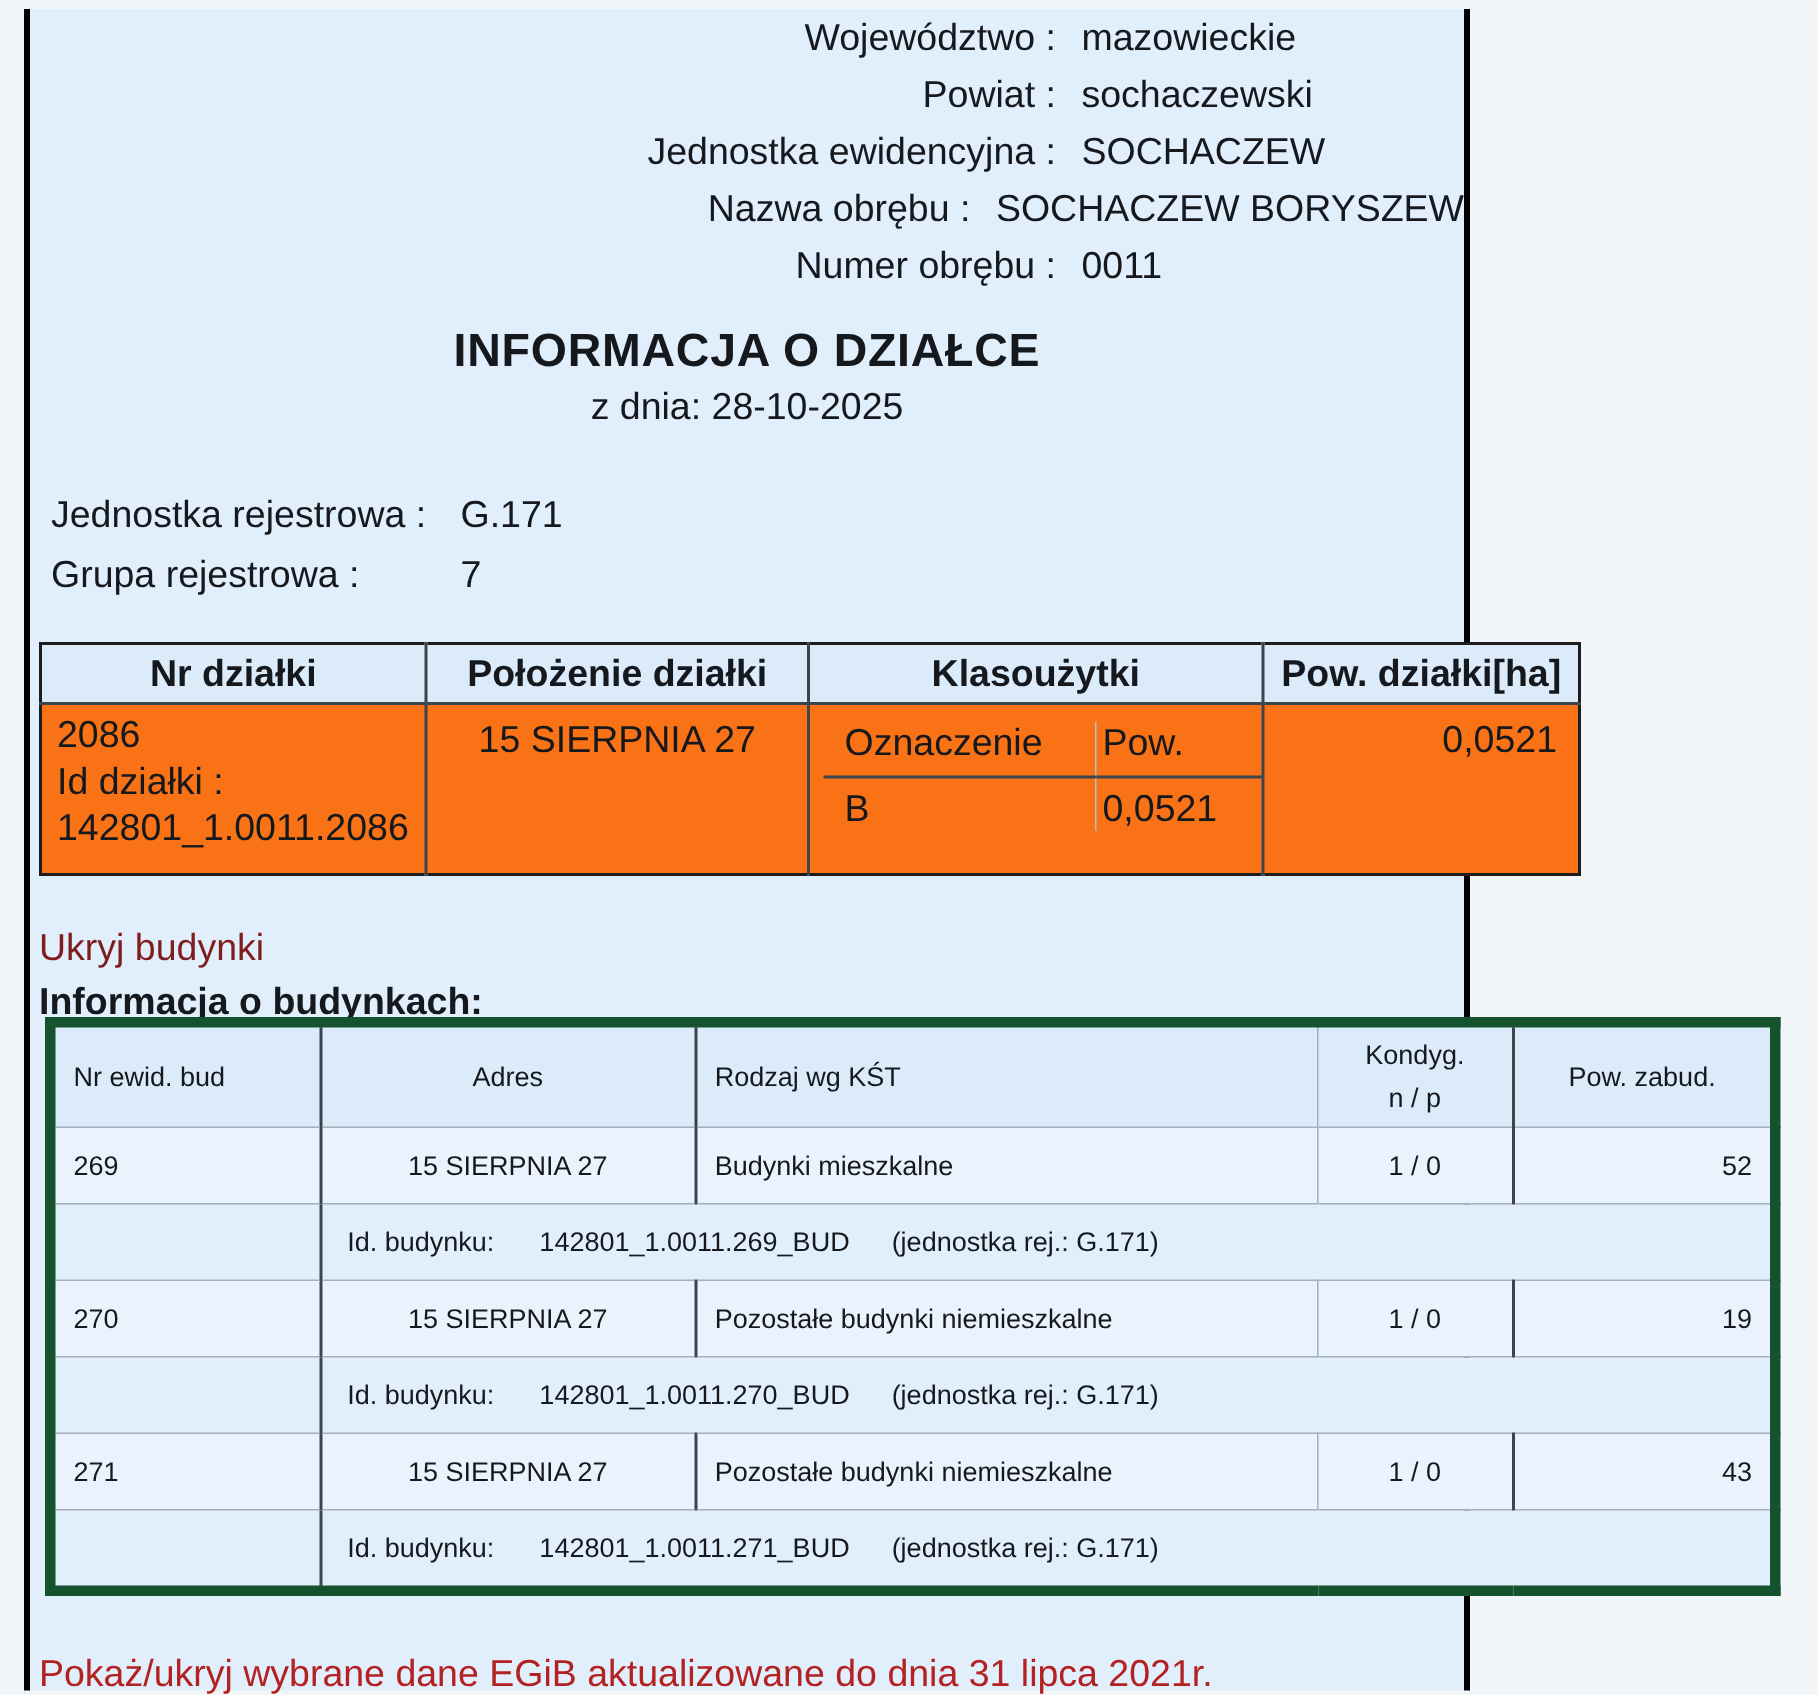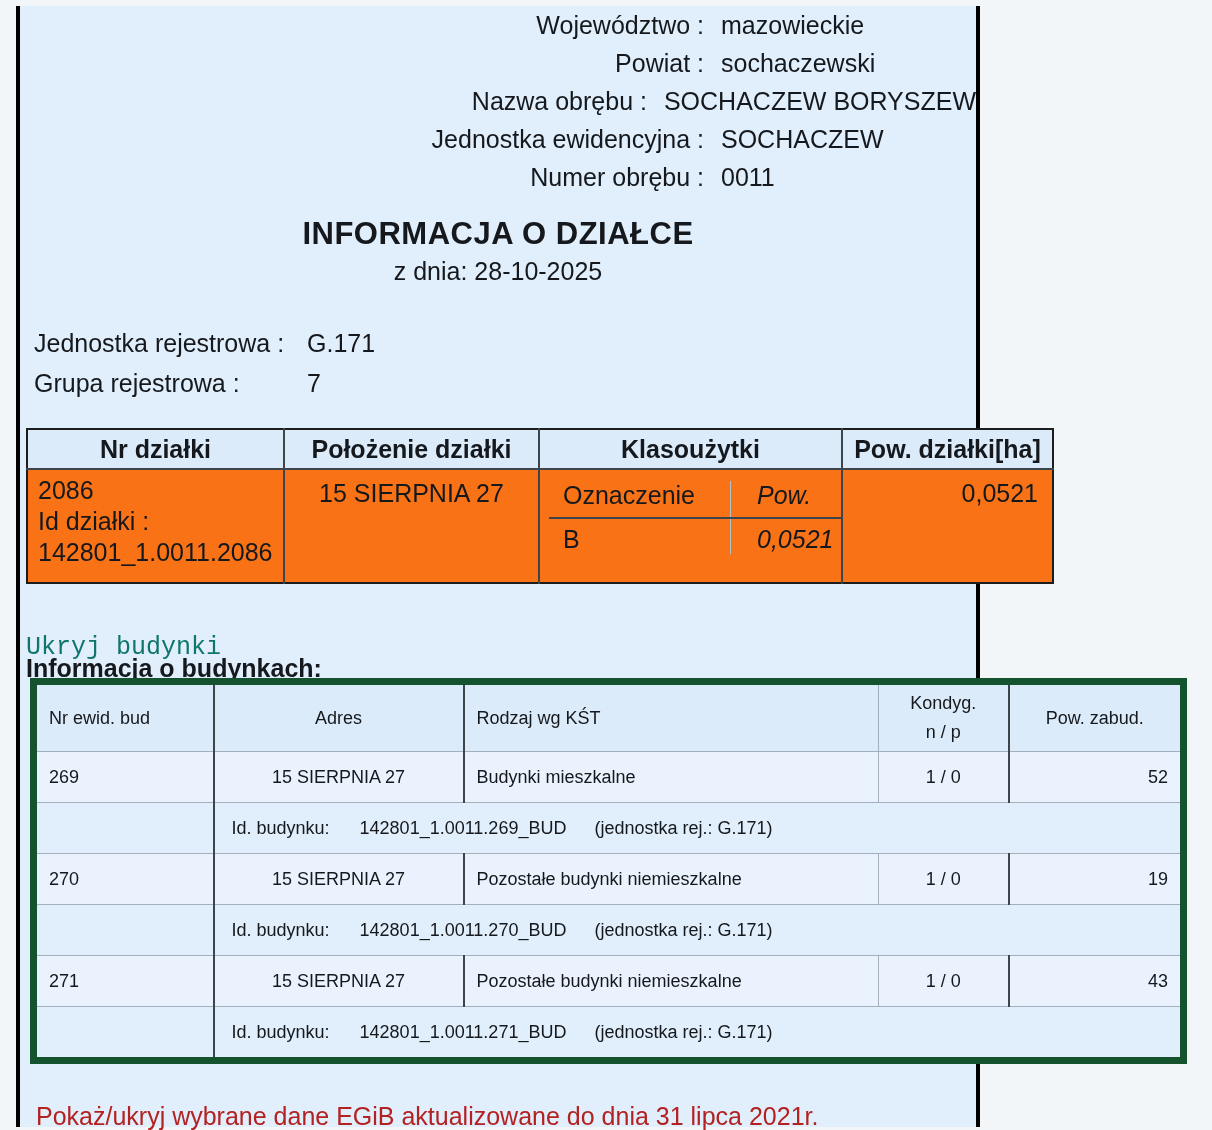--- a/index.html
+++ b/index.html
@@ -37,63 +37,63 @@
   .tbl1 th:last-child,.tbl1 td:last-child{border-right:none;}
   .cell-nr{padding:5px 10px;line-height:31px;}
   .cell-pol{text-align:center;padding-top:9px;}
   .cell-pow{text-align:right;padding:9px 14px 0 0;}
   
   .sub{margin:10px 0 0 8px;width:280px;border-collapse:collapse;}
   .sub th{font-weight:normal;text-align:left;padding:0 0 7px 14px;
     border-bottom:2px solid #3c444c;background:transparent;height:auto;}
   .sub td{padding:6px 0 0 14px;height:auto;background:transparent;border:none;}
   .sub .c1{width:167px;border-right:1px solid #b3c1cf;}
-  .sub .c2{width:113px;padding-left:26px;font-style:italic;}
-  
-  .toggle-link{position:absolute;top:627px;left:6px;color:#0f766e;cursor:pointer;font-family:Liberation Mono, monospace;}
+  .sub .c2{width:113px;padding-left:4px;}
+  
+  .toggle-link{position:absolute;top:612px;left:6px;color:#7f1d1d;cursor:pointer;}
   .bld-heading{position:absolute;top:648px;left:6px;font-weight:bold;}
   
   .tbl2{position:absolute;top:672px;left:10px;width:1150px;
     border:7px solid #14532d;font-size:18px;}
   .tbl2 th{height:64px;background:#dcebfa;font-weight:normal;vertical-align:middle;
     border-bottom:1px solid #a2b0bd;}
   .tbl2 td{height:48px;vertical-align:middle;background:#eaf3fd;
     border-top:1px solid #a2b0bd;}
   .vdark{border-right:2px solid #3c444c;}
   .vlight{border-right:1px solid #a2b0bd;}
   .al{text-align:left;padding-left:12px;}
   .ac{text-align:center;}
   .ar{text-align:right;padding-right:12px;}
   .kondyg-hdr{line-height:29px;}
   .id-cell{background:#e1eefb !important;padding-left:17px;}
   .id-val{margin-left:30px;}
   .id-jed{margin-left:28px;}
-  .bottom-link{position:absolute;top:1096px;left:16px;color:#b32121;cursor:pointer;white-space:nowrap;}
+  .bottom-link{position:absolute;top:1096px;left:6px;color:#b32121;cursor:pointer;white-space:nowrap;}
 </style>
 </head>
 <body>
 
 <div class="panel">
 
   <div class="hdr">
     <div class="hdr-row">
       <span class="hdr-label">Województwo :</span>
       <span class="hdr-value">mazowieckie</span>
     </div>
     <div class="hdr-row">
       <span class="hdr-label">Powiat :</span>
       <span class="hdr-value">sochaczewski</span>
     </div>
     <div class="hdr-row">
+      <span class="hdr-label">Jednostka ewidencyjna :</span>
+      <span class="hdr-value">SOCHACZEW</span>
+    </div>
+    <div class="hdr-row">
       <span class="hdr-label">Nazwa obrębu :</span>
       <span class="hdr-value">SOCHACZEW BORYSZEW</span>
-    </div>
-    <div class="hdr-row">
-      <span class="hdr-label">Jednostka ewidencyjna :</span>
-      <span class="hdr-value">SOCHACZEW</span>
     </div>
     <div class="hdr-row">
       <span class="hdr-label">Numer obrębu :</span>
       <span class="hdr-value">0011</span>
     </div>
   </div>
 
   <div class="doc-title">INFORMACJA O DZIAŁCE</div>
   <div class="doc-subtitle">z dnia: 28-10-2025</div>
 

